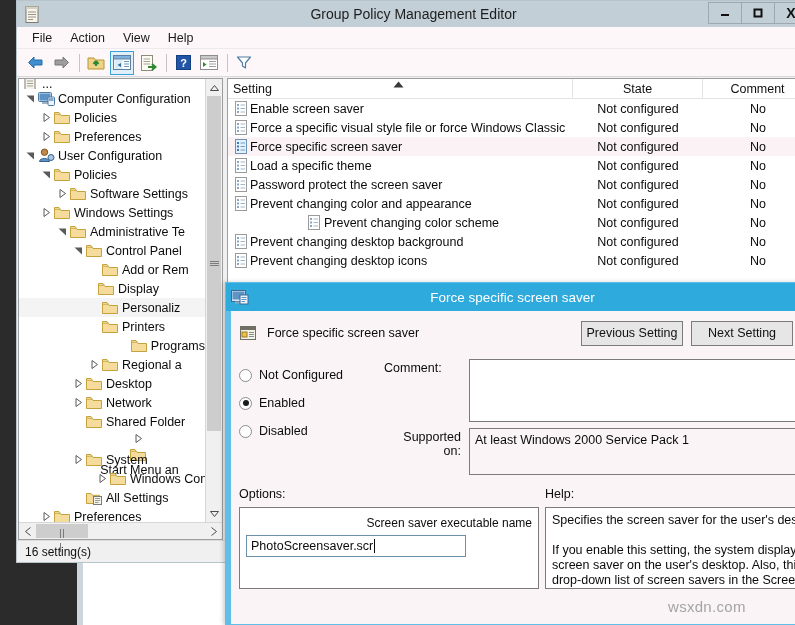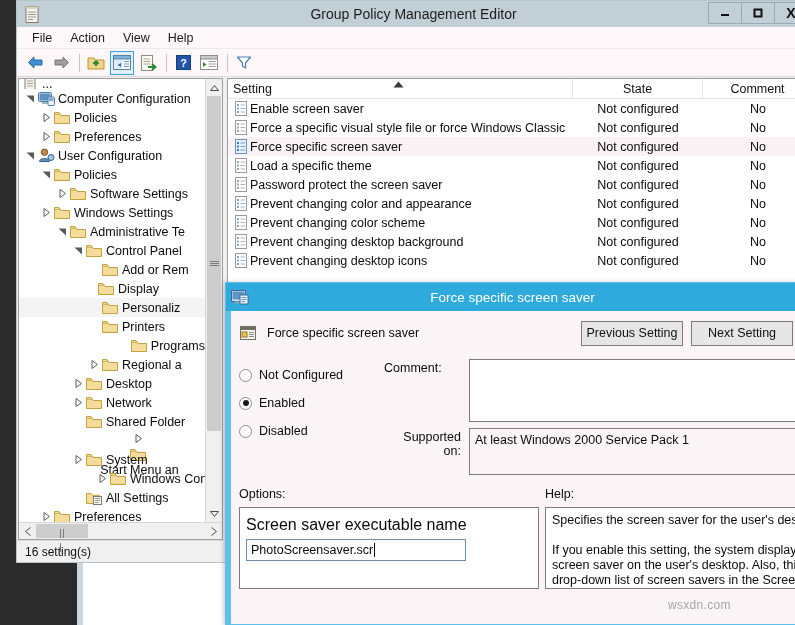--- a/index.html
+++ b/index.html
@@ -372,21 +372,21 @@
   }
   .pd-col { display: flex; flex-direction: column; }
   .pd-col-title { font-size: 12.5px; color: #0b0b0b; margin-bottom: 6px; }
   .pd-panel {
     border: 1px solid #7b7b7b;
     background: #ffffff;
     overflow: hidden;
   }
   #options-col { width: 300px; flex: 0 0 300px; margin-right: 6px; }
   #options-panel { height: 82px; padding: 8px 6px 0 6px; }
-  .opt-label { font-size: 16px; color: #0b0b0b; margin-bottom: 5px; }
+  .opt-label { font-size: 12px; color: #0b0b0b; margin-bottom: 5px; text-align: right; }
   #ssname-input {
     width: 220px; height: 22px;
     border: 1px solid #6d8ea7;
     background: #ffffff;
     font-size: 12.5px;
     color: #0b0b0b;
     display: flex; align-items: center;
     padding-left: 4px;
     position: relative;
   }
@@ -395,21 +395,21 @@
     margin-left: 1px;
   }
   #help-col { flex: 1 1 auto; }
   #help-panel { height: 82px; padding: 5px 6px 0 6px; }
   .help-p { font-size: 12.5px; color: #0b0b0b; line-height: 15px; white-space: nowrap; overflow: hidden; }
 
   
   #watermark {
     position: absolute;
     left: 668px; top: 598px;
-    font-size: 12px;
+    font-size: 15px;
     color: #8d8d8d;
     opacity: .78;
     letter-spacing: .3px;
     pointer-events: none;
   }
 </style>
 </head>
 <body>
 
 <div id="gpme-window">
@@ -1034,21 +1034,21 @@
                     <line x1="5.5" y1="11" x2="10" y2="11"></line>
                   </g>
                 </svg>
               </span>
               <span>Prevent changing color and appearance</span>
             </div>
             <div class="lc-state" style="width: 130px; flex: 0 0 130px;">Not configured</div>
             <div class="lc-comment" style="width: 110px; flex: 0 0 110px;">No</div>
           </div>
           <div class="lrow">
-            <div class="lc-setting" style="width: 345px; flex: 0 0 345px;">
+            <div class="lc-setting" style="width: 345px; flex: 0 0 345px; justify-content: center;">
               <span class="row-icon">
                 <svg width="13" height="15" viewBox="0 0 13 15">
                   <rect x="0.5" y="0.5" width="11" height="14" fill="#ffffff" stroke="#9a9a9a"></rect>
                   <g fill="#8aa6c0">
                     <rect x="2" y="3" width="2" height="2"></rect>
                     <rect x="2" y="6.5" width="2" height="2"></rect>
                     <rect x="2" y="10" width="2" height="2"></rect>
                   </g>
                   <g stroke="#9fb6cc">
                     <line x1="5.5" y1="4" x2="10" y2="4"></line>

